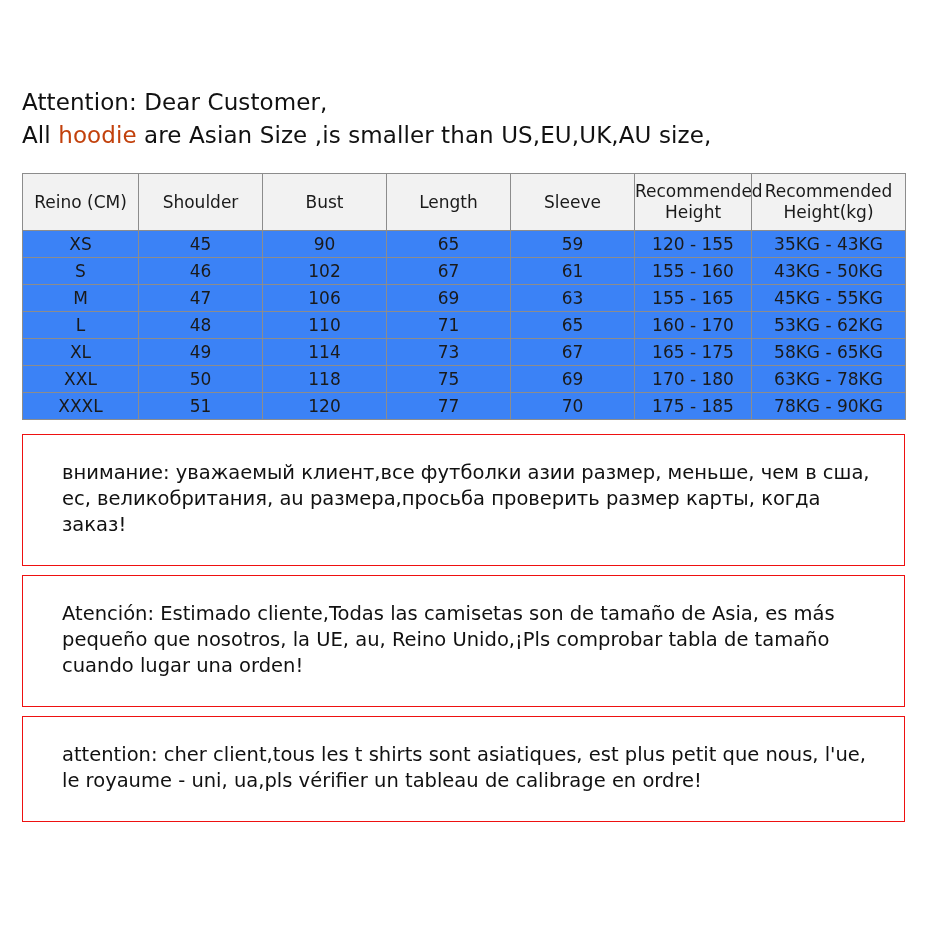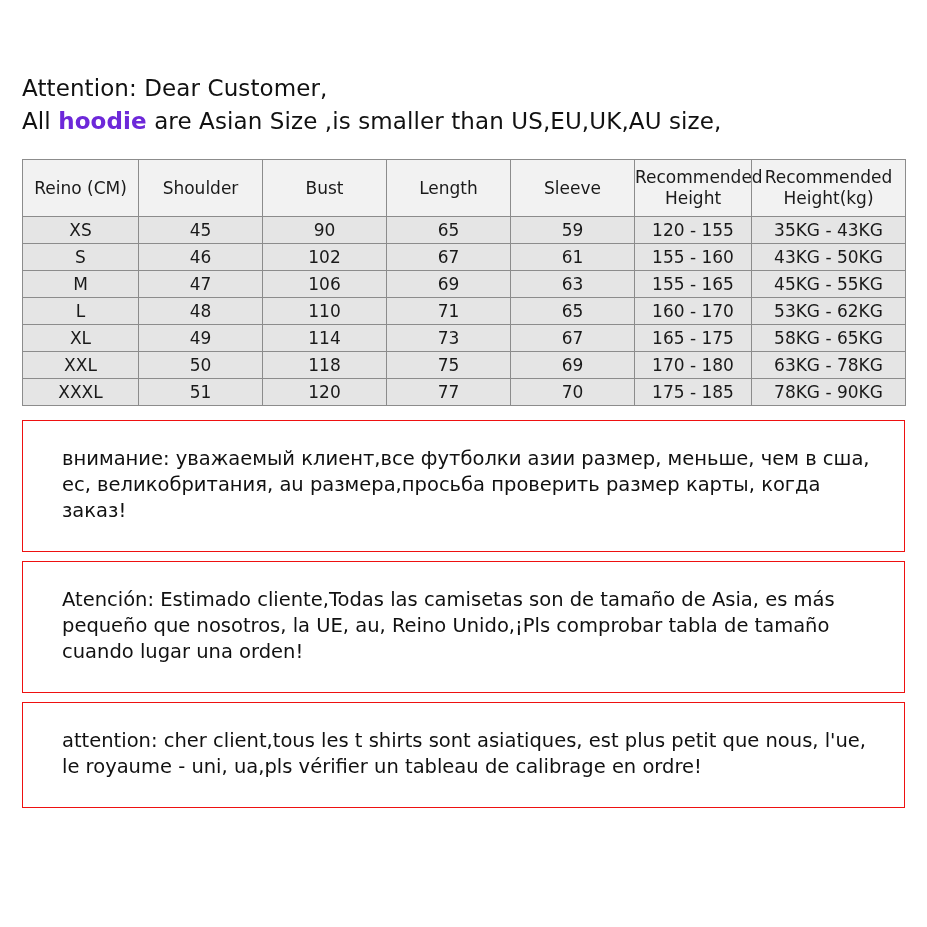--- a/index.html
+++ b/index.html
@@ -12,37 +12,37 @@
     background: #ffffff;
     font-family: "DejaVu Sans", sans-serif;
     color: #1a1a1a;
     overflow: hidden;
   }
   .page {
     position: relative;
     width: 927px;
     height: 927px;
     box-sizing: border-box;
-    padding: 0 22px;
+    padding: 14px 22px;
   }
 
   
   .heading {
     padding-top: 72px;
     font-size: 23px;
     line-height: 33px;
     color: #111111;
     letter-spacing: 0.1px;
   }
   .heading .line {
     white-space: nowrap;
   }
   .heading .hl {
-    color: #6d28d9;
-    font-weight: bold;
+    color: #c2410c;
+    font-weight: normal;
   }
 
   
   .size-table {
     margin-top: 21px;
     border-collapse: collapse;
     width: 883px;
     table-layout: fixed;
   }
   .size-table th,
@@ -55,21 +55,21 @@
     padding: 0;
   }
   .size-table thead th {
     height: 56px;
     background: #f2f2f2;
     line-height: 21px;
     vertical-align: middle;
   }
   .size-table tbody td {
     height: 26px;
-    background: #e5e5e5;
+    background: #3b82f6;
     line-height: 26px;
   }
   .col-size   { width: 116px; }
   .col-sh     { width: 124px; }
   .col-bust   { width: 124px; }
   .col-len    { width: 124px; }
   .col-sleeve { width: 124px; }
   .col-height { width: 117px; }
   .col-weight { width: 154px; }
 

